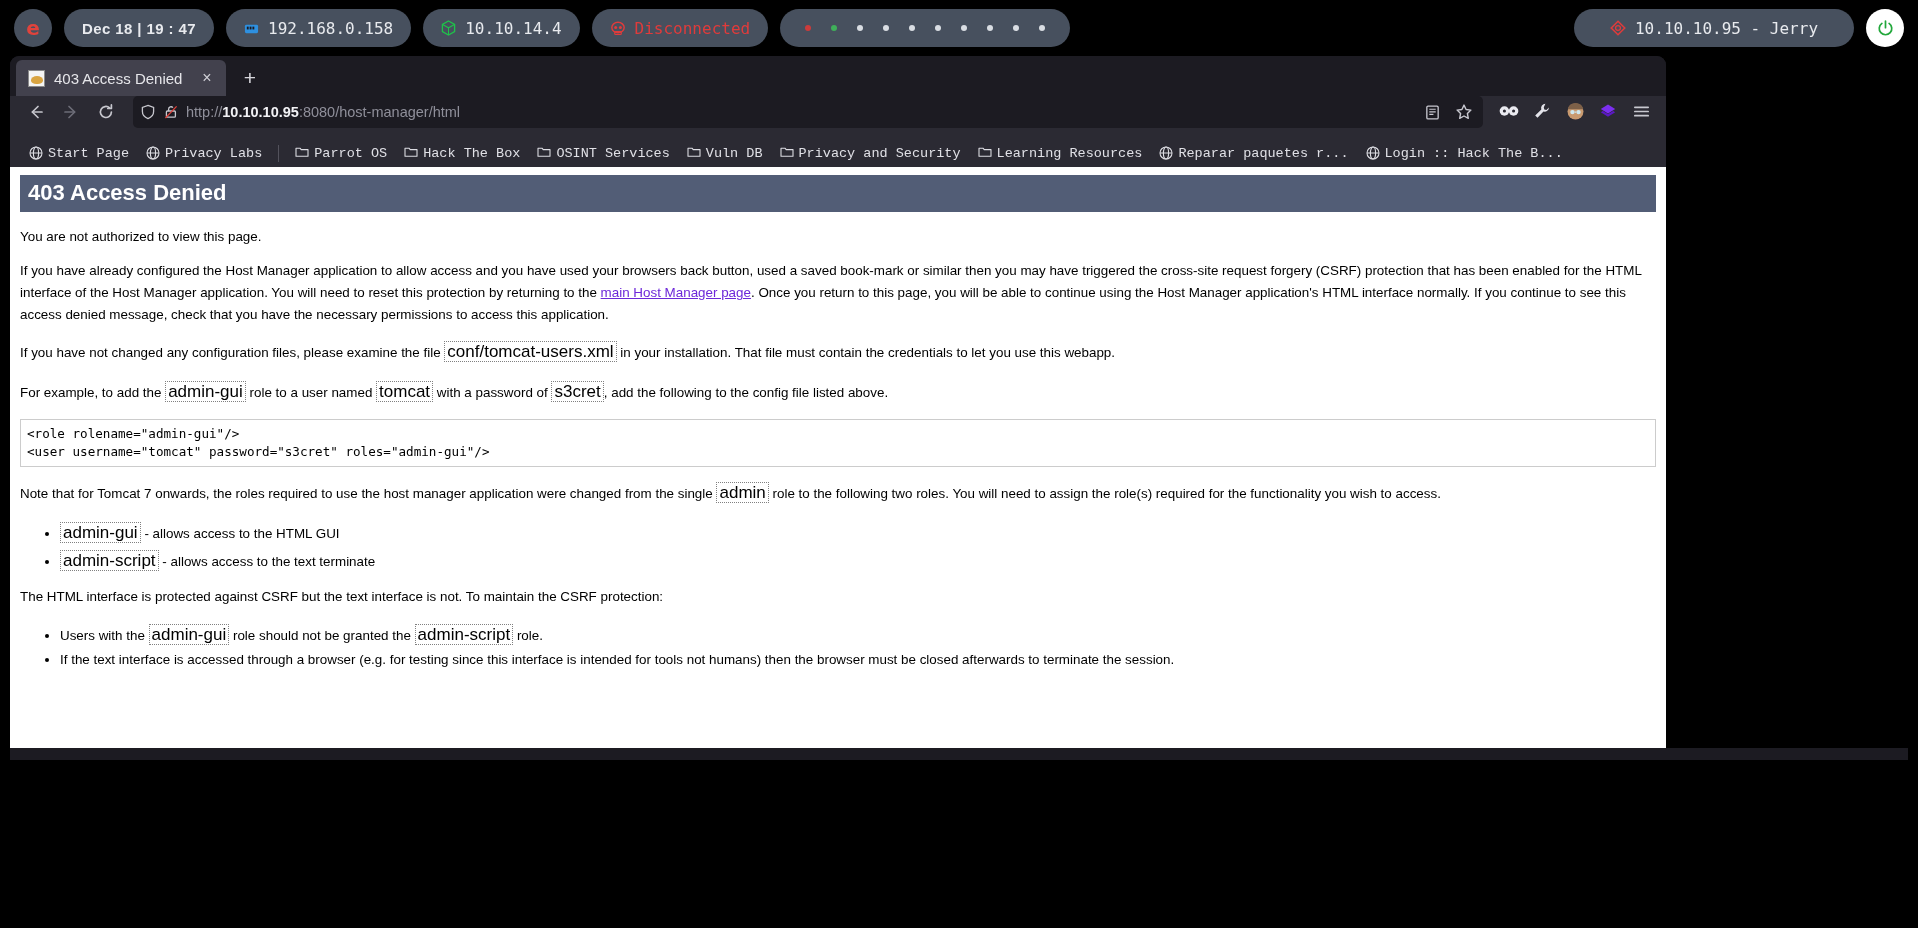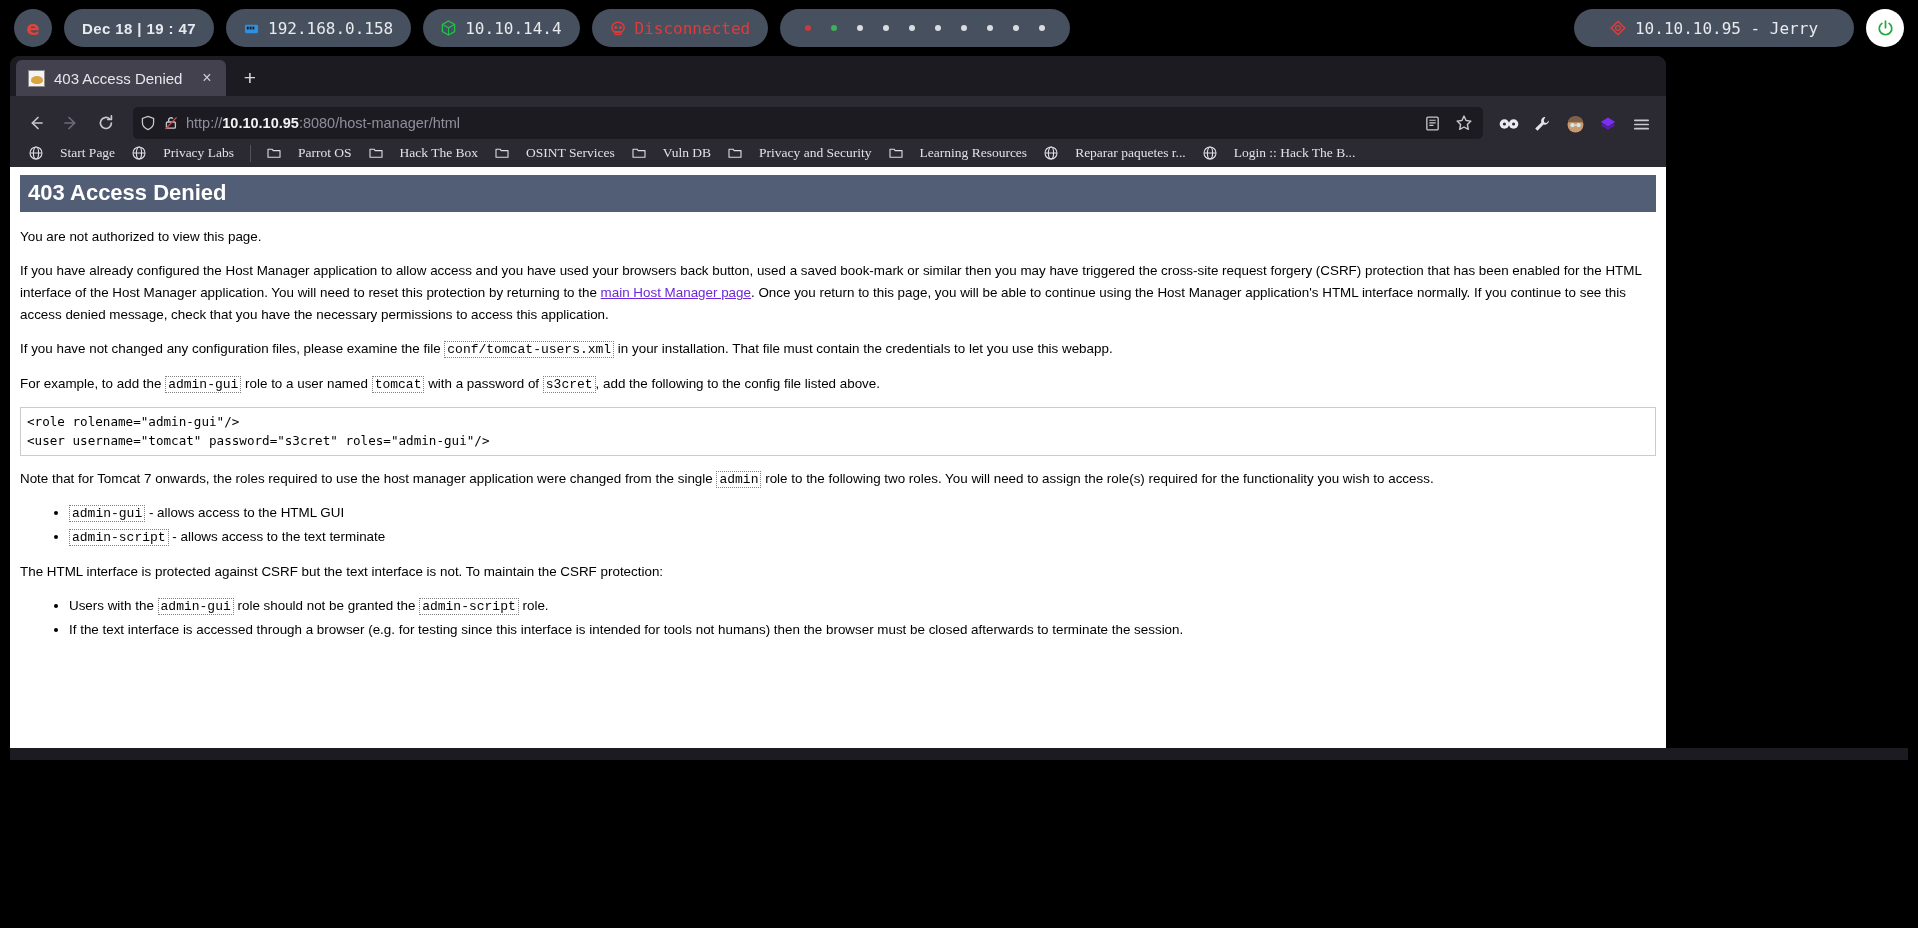--- a/index.html
+++ b/index.html
@@ -102,21 +102,21 @@
   .newtab {
     color: #d6d6dc; font-size: 21px;
     width: 32px; height: 32px;
     display: flex; align-items: center; justify-content: center;
     margin: 0 0 2px 8px;
   }
 
   #navbar {
     height: 43px;
     background: #2b2a33;
-    display: flex; align-items: flex-end;
+    display: flex; align-items: flex-start;
     padding: 0 10px;
     gap: 3px;
   }
   .nav-ico {
     width: 32px; height: 32px;
     display: flex; align-items: center; justify-content: center;
     color: #c6c6cd;
     border-radius: 5px;
   }
   .nav-ico.dim { color: #6d6d78; }
@@ -150,26 +150,26 @@
 
   #bookmarks {
     height: 28px;
     background: #2b2a33;
     display: flex; align-items: center;
     padding: 0 12px;
     gap: 3px;
     font-size: 13.5px;
   }
   .bm {
-    display: flex; align-items: center; gap: 17px;
+    display: flex; gap: 5px;
     color: #e0e0e6;
     padding: 3px 7px;
     border-radius: 4px;
     white-space: nowrap;
-    font-family: Liberation Serif, serif;
+    font-family: Liberation Mono, monospace;
   }
   .bm-sep { width: 1px; height: 17px; background: #53525c; margin: 0 6px; }
   .globe, .folder { flex: none; }
 
   
   #page {
     background: #ffffff;
     height: calc(692px - 40px - 43px - 28px);
     overflow: hidden;
     padding: 0;
@@ -187,43 +187,43 @@
     font-family: "Liberation Sans", sans-serif;
   }
   p.para {
     font-size: 13.4px;
     line-height: 1.65;
     margin: 0 0 12px 0;
     color: #000;
   }
   p.para a { color: #6d28d9; text-decoration: underline; }
   code.inline {
-    font-family: Liberation Mono, monospace;
-    font-size: 13px;
+    font-family: Liberation Sans, sans-serif;
+    font-size: 17px;
     border: 1px dotted #808080;
     padding: 0 2px;
     white-space: nowrap;
   }
   pre.block {
     font-family: "DejaVu Sans Mono", monospace;
     font-size: 12.6px;
     border: 1px solid #cccccc;
     margin: 4px 0 12px 0;
     padding: 5px 6px;
     line-height: 1.45;
     white-space: pre;
     color: #000;
   }
   ul.bullets {
     margin: 4px 0 12px 0;
     padding-left: 40px;
     font-size: 13.4px;
     line-height: 1.6;
   }
-  ul.bullets li { margin: 0 0 1px 9px; }
+  ul.bullets li { margin: 0 0 1px 0; }
 
   #desktop-fill {
     position: absolute;
     left: 10px; top: 748px;
     width: 1898px; height: 12px;
     background: #1c1b22;
   }
 </style>
 </head>
 <body>

